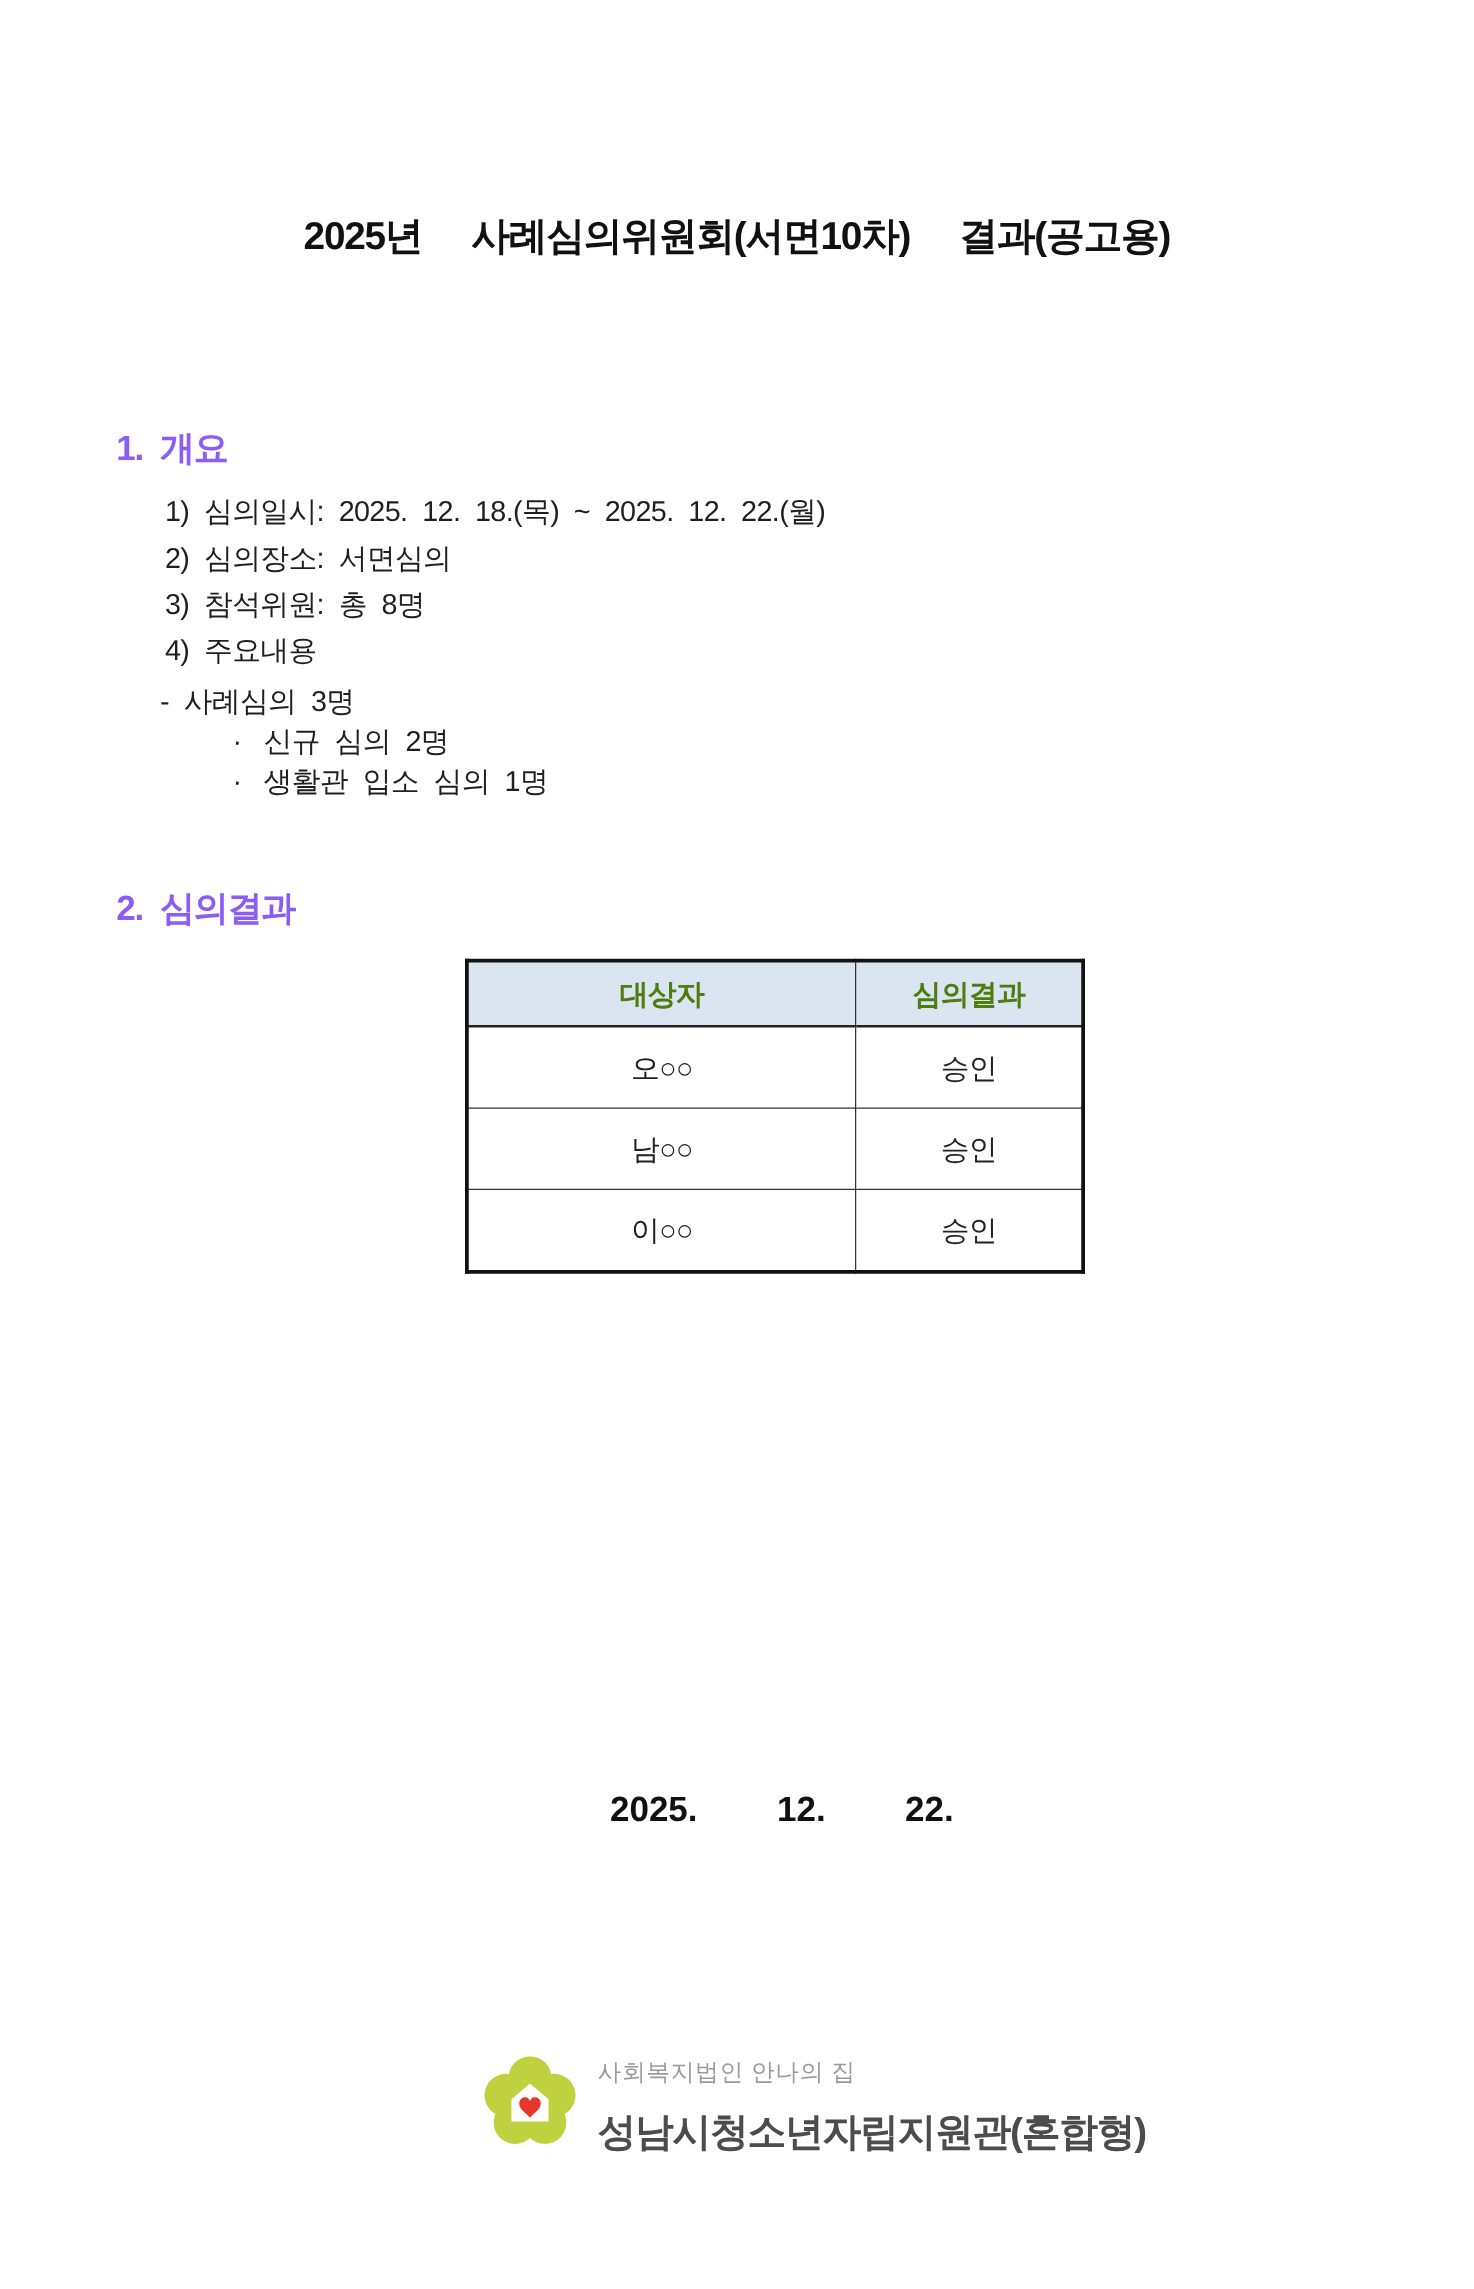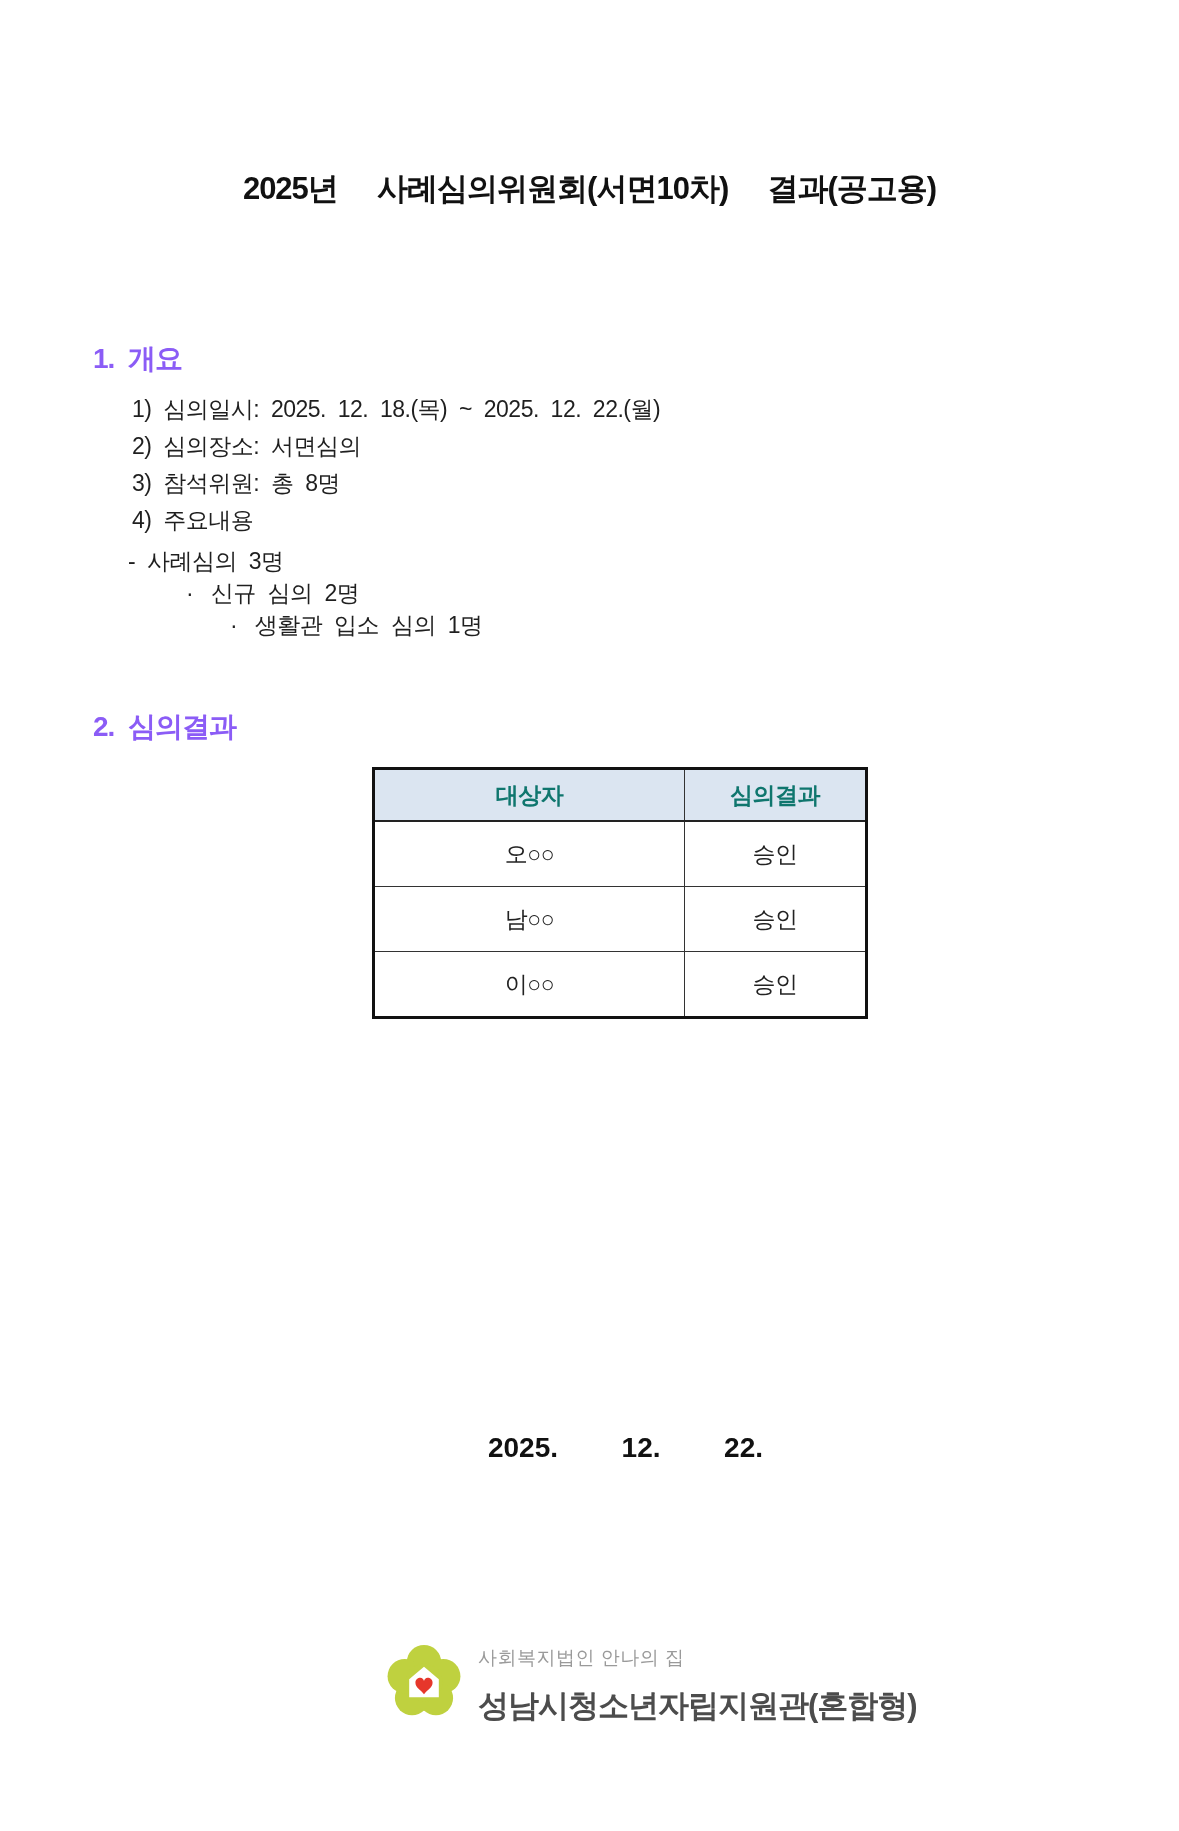--- a/index.html
+++ b/index.html
@@ -50,42 +50,42 @@
   .item-4 { top: 505px; }
   .sub-item {
     position: absolute;
     font-size: 23px;
     color: #1f1f1f;
     letter-spacing: -0.5px;
     white-space: pre;
   }
   .sub-1 { left: 128px; top: 546px; }
   .sub-2 { left: 186px; top: 578px; }
-  .sub-3 { left: 186px; top: 610px; margin-left: 44px; }
+  .sub-3 { left: 186px; top: 610px; }
   .result-table {
     position: absolute;
     left: 372px;
     top: 767px;
     border-collapse: collapse;
     table-layout: fixed;
     border: 3px solid #111111;
   }
   .result-table th, .result-table td {
     border: 1.5px solid #333333;
     text-align: center;
     vertical-align: middle;
     font-size: 23px;
     letter-spacing: -0.5px;
   }
   .result-table th {
     background: #dbe5f1;
     font-weight: 700;
     height: 48px;
     border-bottom: 2px solid #222222;
-    color: #0f766e;
+    color: #4d7c0f;
   }
   .result-table td { height: 62px; font-weight: 400; color: #222222; }
   .col-subject { width: 307px; }
   .col-result  { width: 178px; }
   .date-line {
     position: absolute;
     top: 1432px;
     left: 0;
     width: 100%;
     text-align: center;

